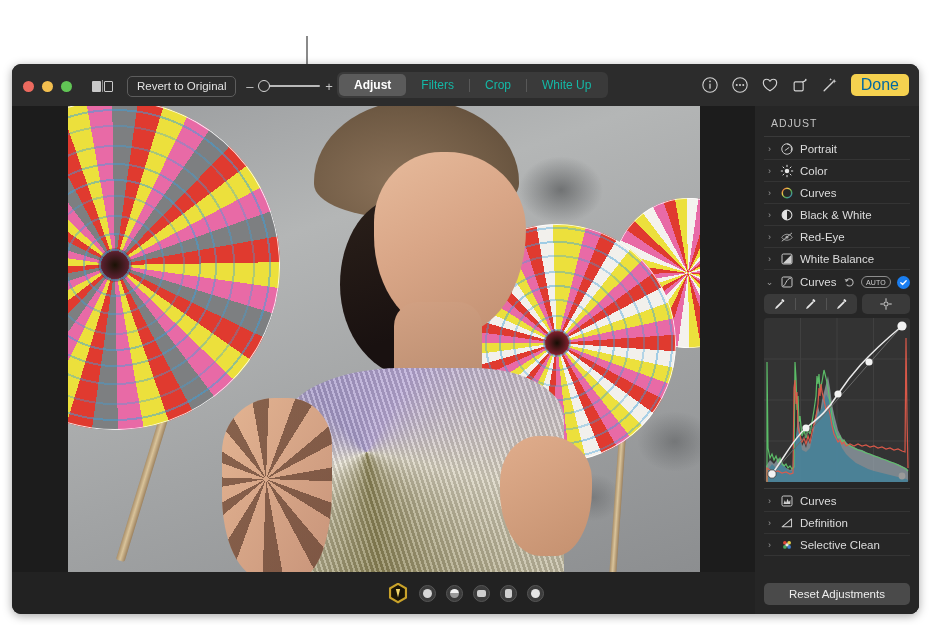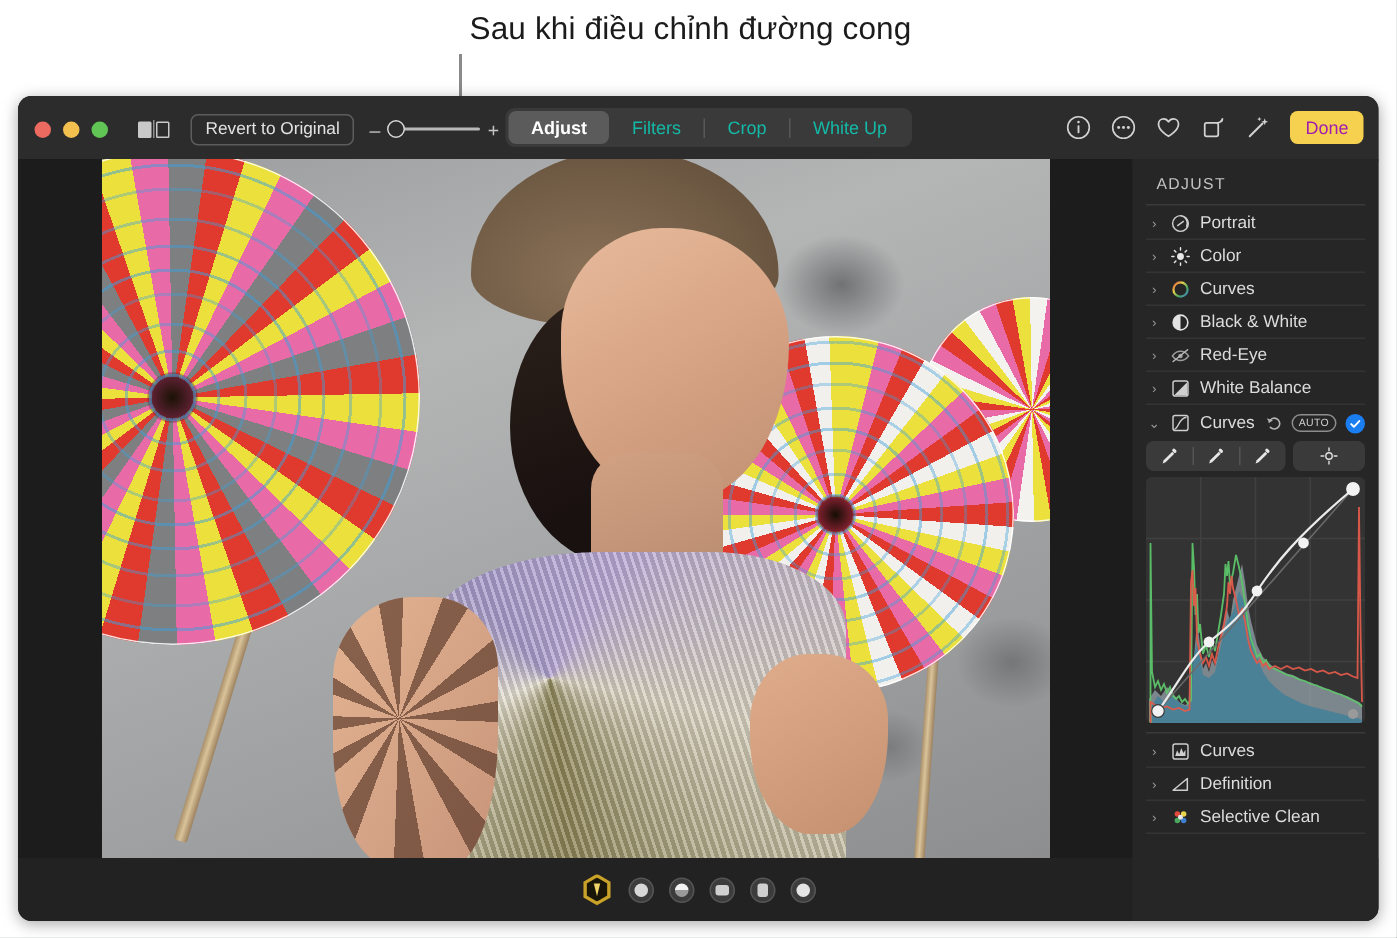--- a/index.html
+++ b/index.html
@@ -79,22 +79,22 @@
   }
   .tab.active { background: #5b5b5b; color: #ffffff; font-weight: bold; }
   .tab-sep { width: 1px; height: 13px; background: #585858; }
 
   .right-icons {
     position: absolute; right: 10px; top: 0; height: 42px;
     display: flex; align-items: center; gap: 12px;
   }
   .ticon { width: 18px; height: 18px; color: #d2d2d2; display: block; }
   .done-btn {
-    height: 22px; padding: 0 10px; background: #f5d14f; color: #a21caf;
-    font-size: 12px; border-radius: 5px; display: flex; align-items: center;
+    height: 22px; padding: 0 10px; background: #f5d14f; color: #0369a1;
+    font-size: 16px; border-radius: 5px; display: flex; align-items: center;
     font-weight: 500;
   }
 
   
   .canvas {
     position: absolute; left: 0; top: 42px; width: 743px; height: 466px;
     background: #1c1c1c; display: flex; align-items: center; justify-content: center;
   }
   .photo {
     position: relative; width: 632px; height: 466px; overflow: hidden;
@@ -337,21 +337,20 @@
     position: absolute; left: 9px; right: 9px; bottom: 9px; height: 22px;
     background: #4a4a4a; border-radius: 5px; color: #ededed;
     font-size: 11.5px; display: flex; align-items: center; justify-content: center;
   }
 </style>
 </head>
 <body>
 
 <div id="page">
 
-  <div class="callout-text">Sau khi điều chỉnh đường cong</div>
   <div class="callout-line"></div>
 
   <div class="window">
 
     <div class="toolbar">
       <div class="traffic">
         <div class="dot r"></div>
         <div class="dot y"></div>
         <div class="dot g"></div>
       </div>
@@ -649,16 +648,17 @@
         <svg class="sb-ico" viewBox="0 0 16 16">
           <circle cx="5.6" cy="5.4" r="2.1" fill="#e04a3a"></circle>
           <circle cx="10.4" cy="5.4" r="2.1" fill="#e8d34a"></circle>
           <circle cx="5.6" cy="10.2" r="2.1" fill="#4aa85e"></circle>
           <circle cx="10.4" cy="10.2" r="2.1" fill="#3f7fd0"></circle>
           <circle cx="8" cy="7.8" r="1.9" fill="#e8e8e8"></circle>
         </svg>
         <div class="sb-label">Selective Clean</div>
       </div>
 
+      <div class="reset-btn">Reset Adjustments</div>
     </div>
 
   </div>
 </div>
 
 </body></html>

